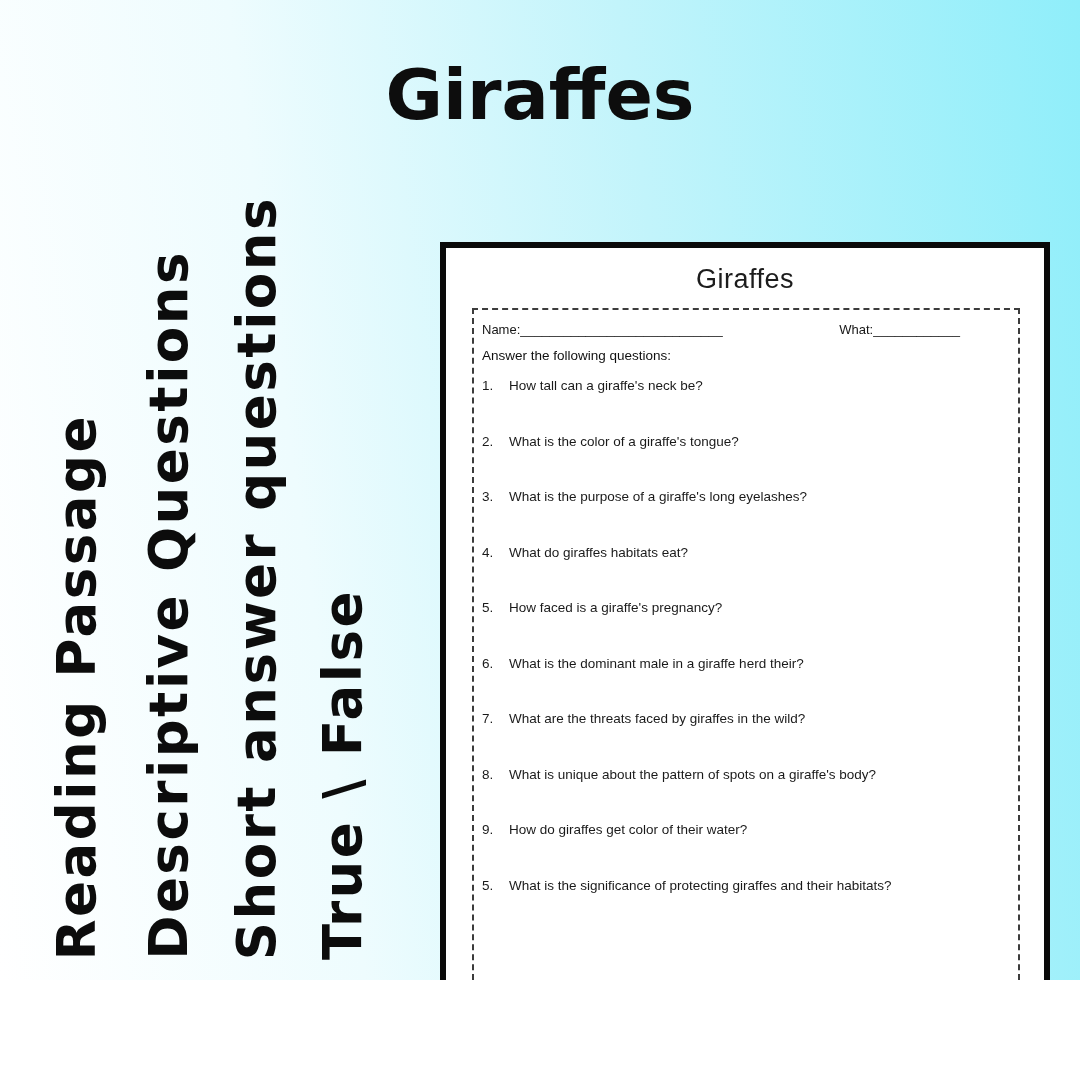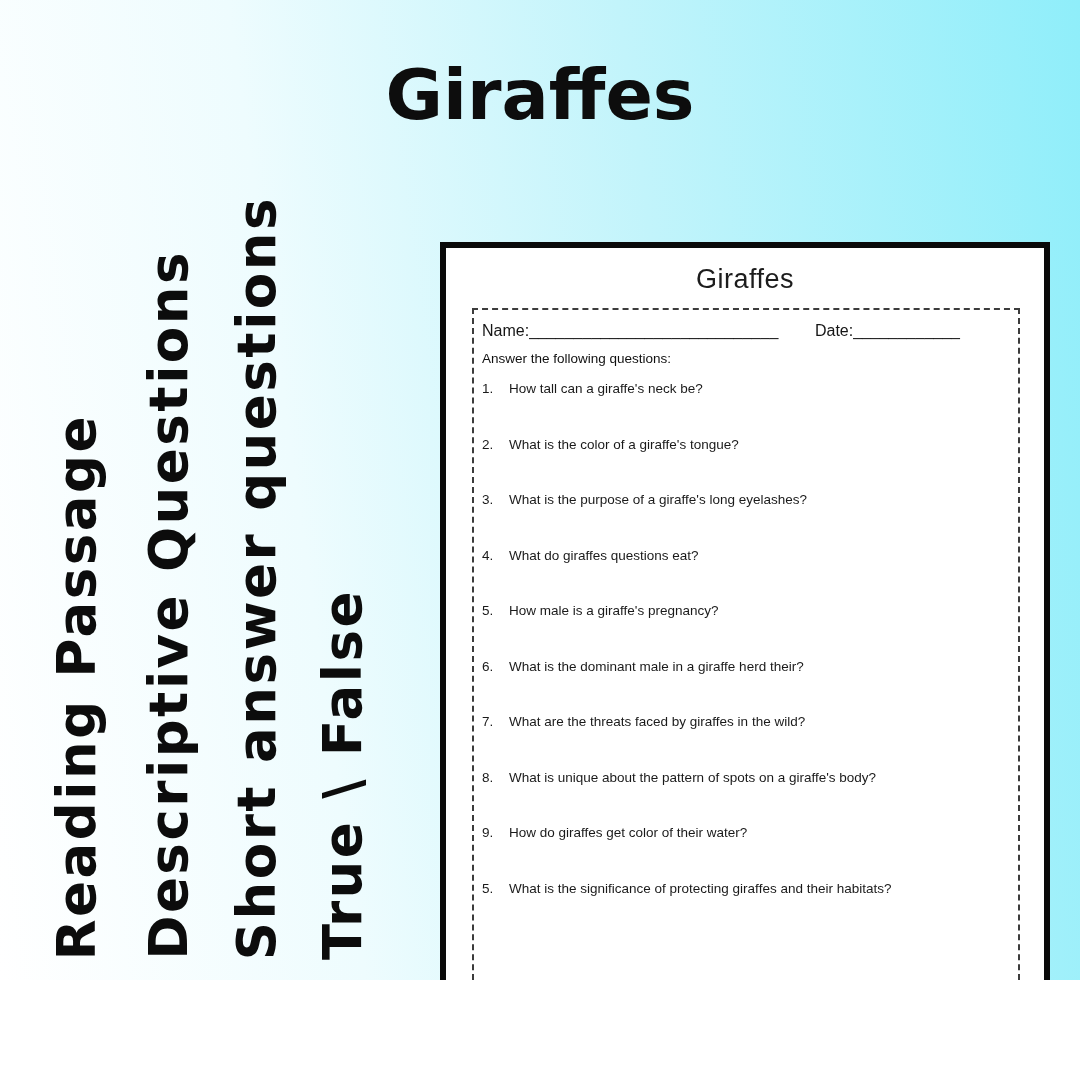--- a/index.html
+++ b/index.html
@@ -61,21 +61,21 @@
   .dashed-box {
     position:absolute;
     left:26px; top:60px;
     width:548px; height:692px;
     box-sizing:border-box;
     border:2px dashed #3c3c3c;
     padding:12px 14px 0 8px;
   }
   .name-row {
     display:flex;
-    font-size:16px;
+    font-size:13px;
     color:#151515;
   }
   .date-group { margin-left:auto; margin-right:44px; }
   .instruction {
     margin-top:11px;
     font-weight:normal;
     font-size:13.5px;
     color:#101010;
   }
   .q-list { margin-top:15px; }
@@ -111,46 +111,46 @@
 
     <div class="ws-title">Giraffes</div>
 
     <div class="dashed-box">
 
       <div class="name-row">
         <span>
           <span>Name:</span><span>____________________________</span>
         </span>
         <span class="date-group">
-          <span>Date:</span><span>____________</span>
+          <span>What:</span><span>____________</span>
         </span>
       </div>
 
       <div class="instruction">Answer the following questions:</div>
 
       <div class="q-list">
         <div class="q-item">
           <span class="q-num">1.</span>
           <span>How tall can a giraffe's neck be?</span>
         </div>
         <div class="q-item">
           <span class="q-num">2.</span>
           <span>What is the color of a giraffe's tongue?</span>
         </div>
         <div class="q-item">
           <span class="q-num">3.</span>
           <span>What is the purpose of a giraffe's long eyelashes?</span>
         </div>
         <div class="q-item">
           <span class="q-num">4.</span>
-          <span>What do giraffes questions eat?</span>
+          <span>What do giraffes habitats eat?</span>
         </div>
         <div class="q-item">
           <span class="q-num">5.</span>
-          <span>How male is a giraffe's pregnancy?</span>
+          <span>How faced is a giraffe's pregnancy?</span>
         </div>
         <div class="q-item">
           <span class="q-num">6.</span>
           <span>What is the dominant male in a giraffe herd their?</span>
         </div>
         <div class="q-item">
           <span class="q-num">7.</span>
           <span>What are the threats faced by giraffes in the wild?</span>
         </div>
         <div class="q-item">

